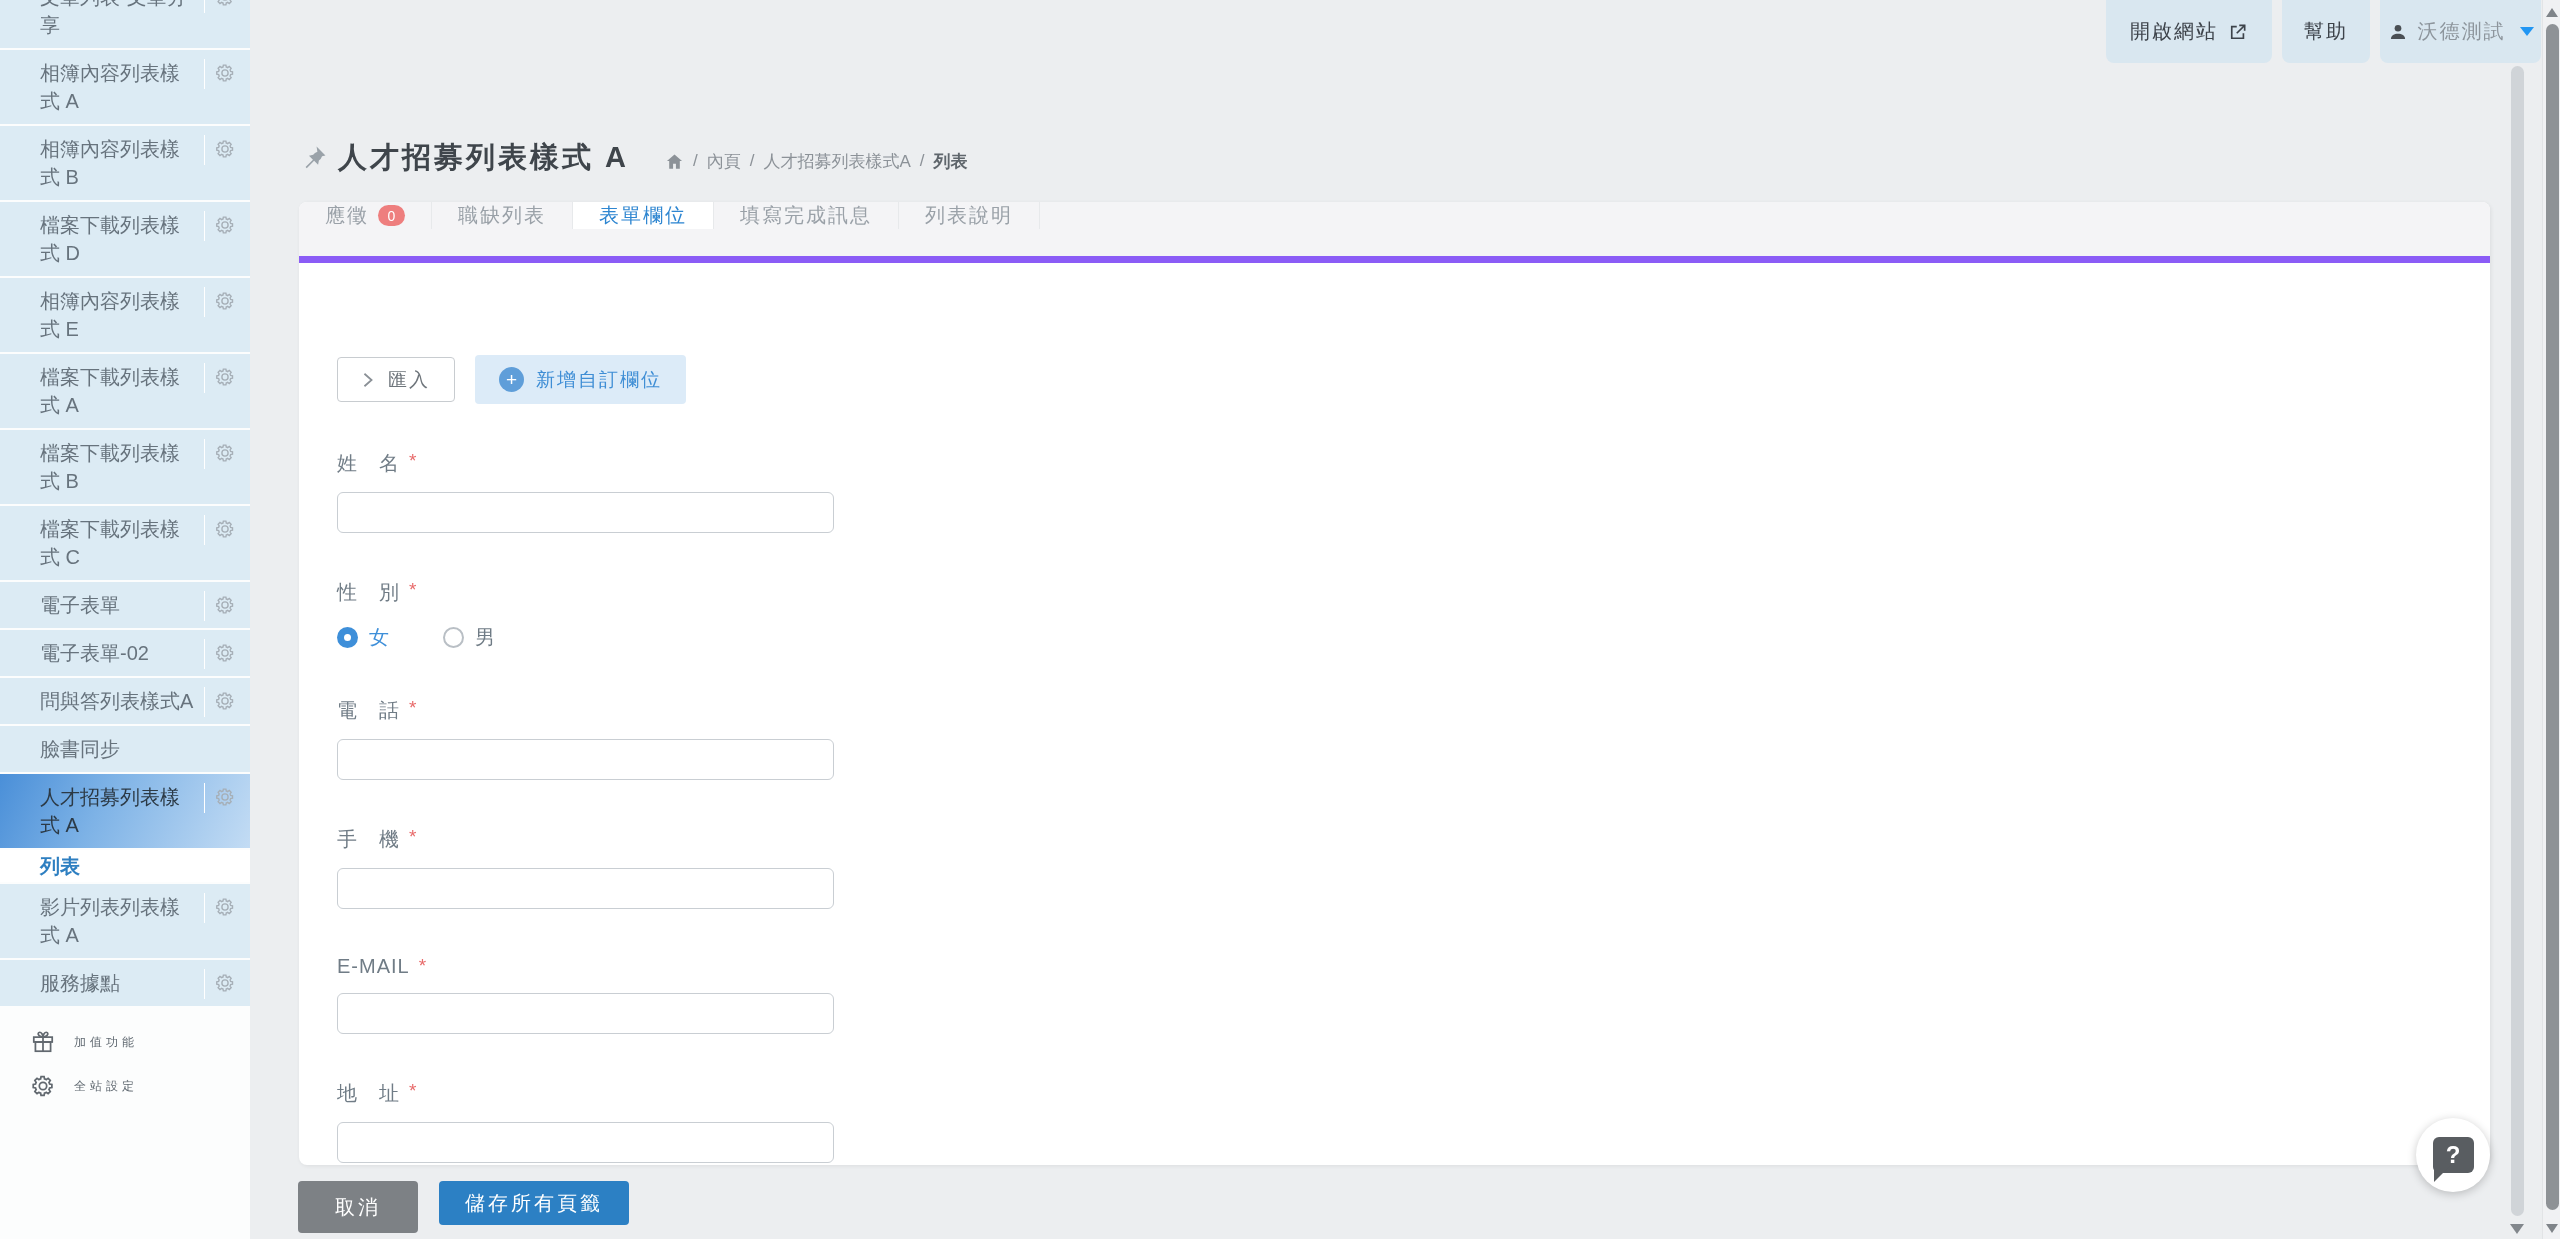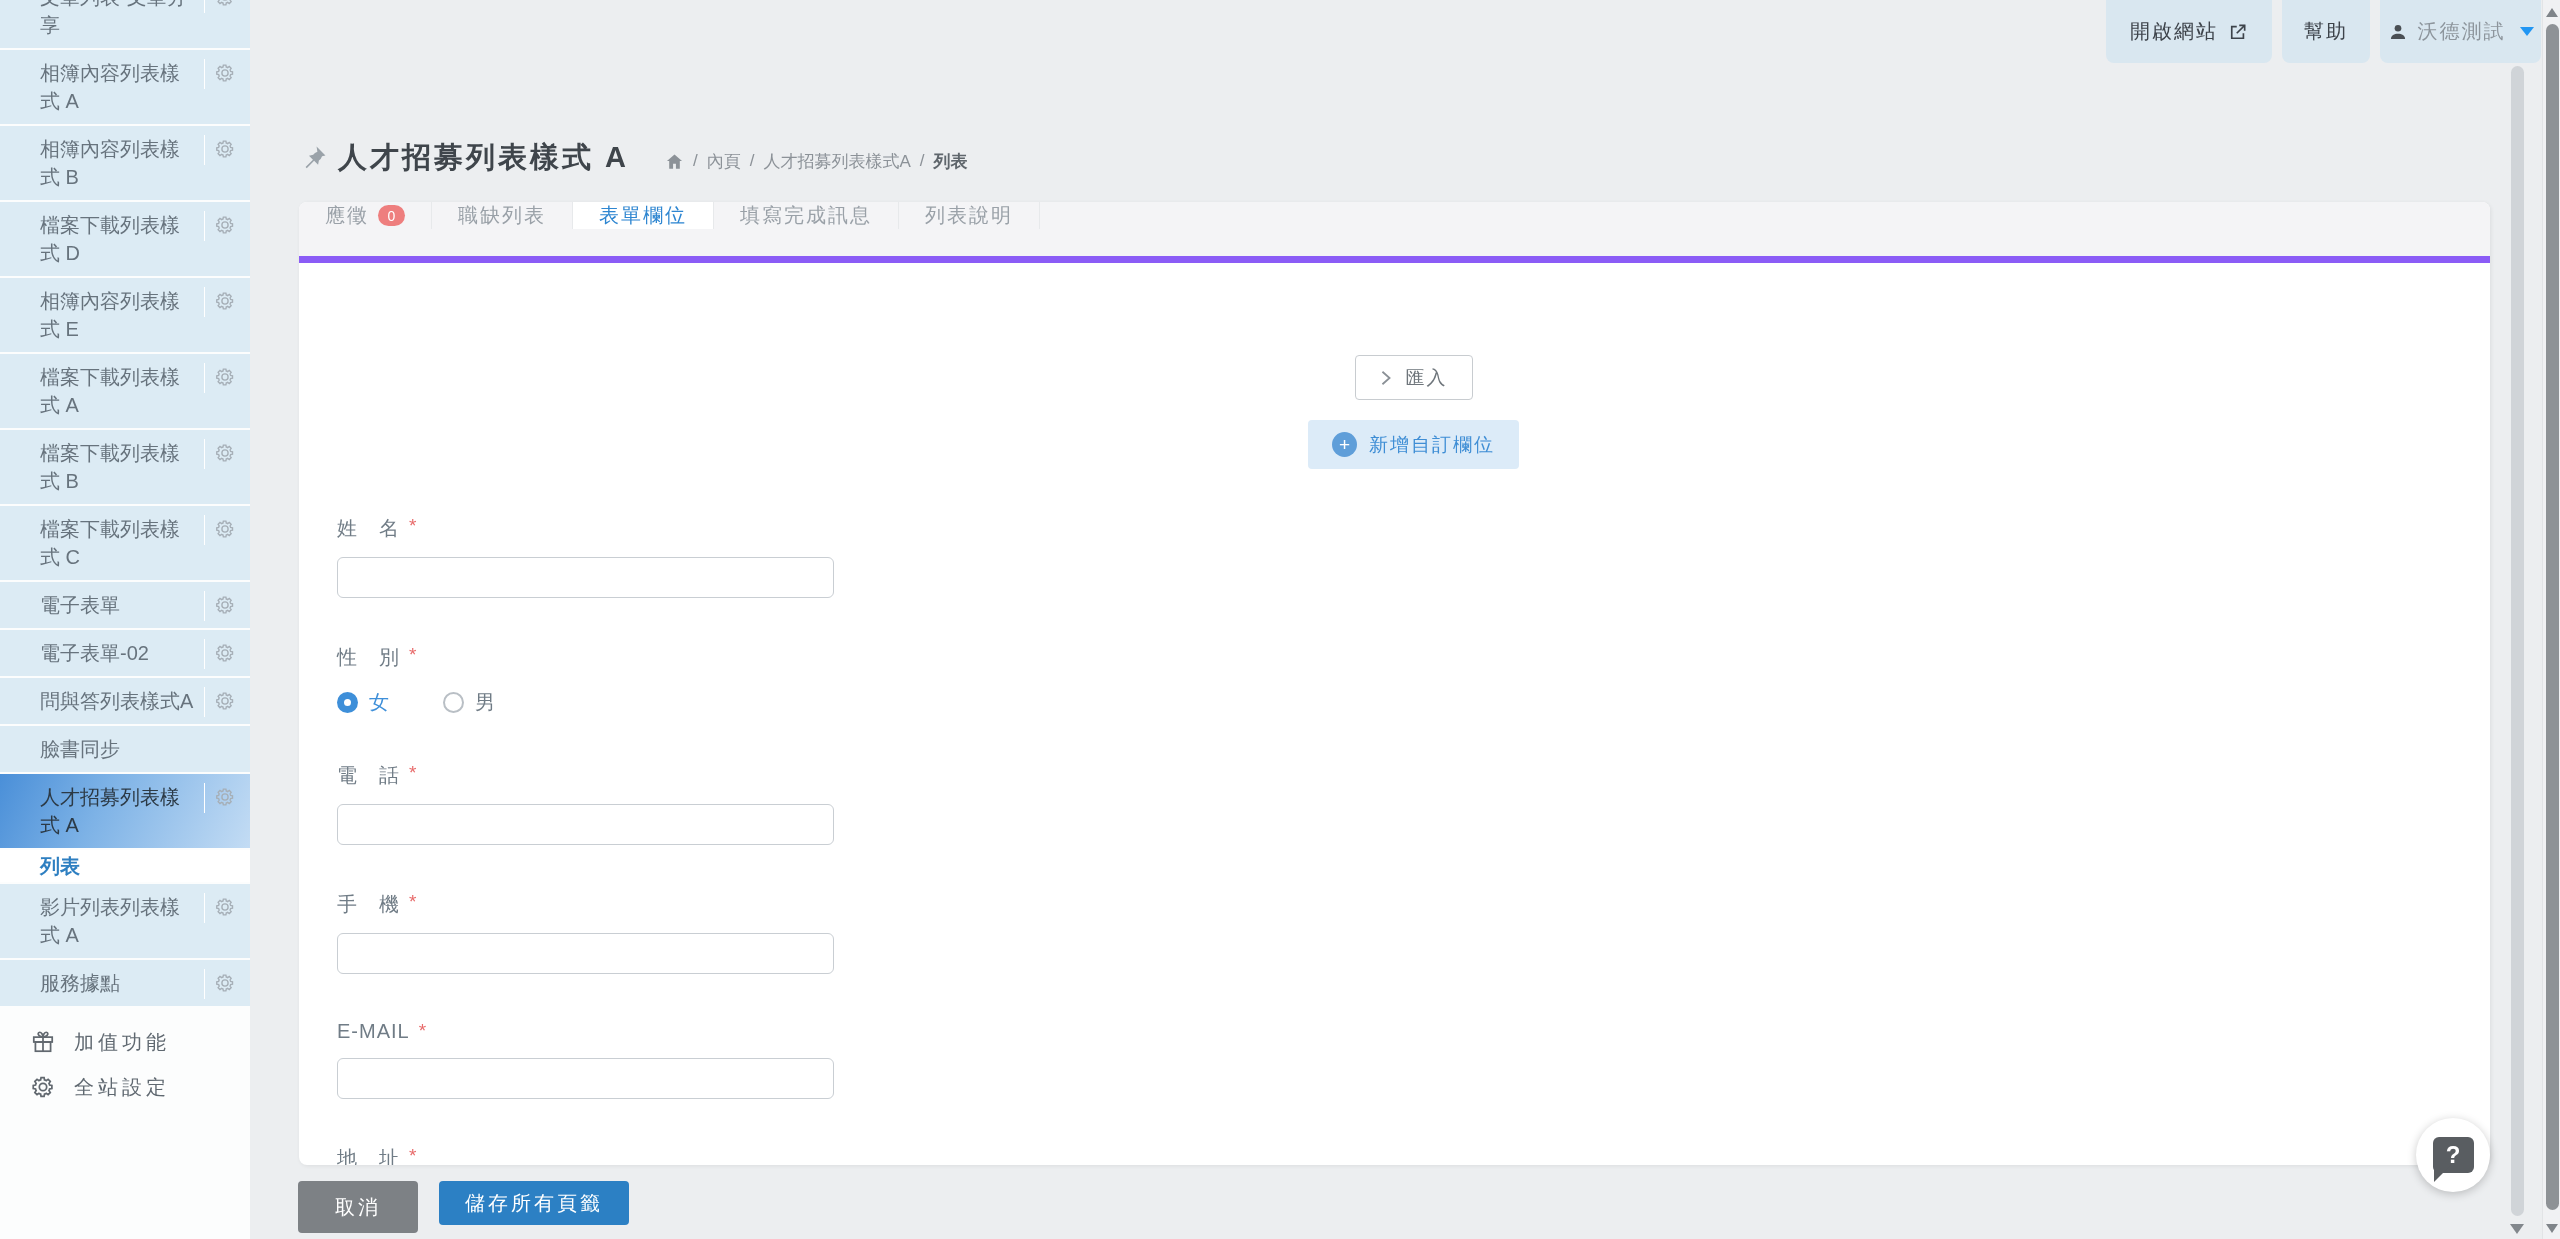--- a/index.html
+++ b/index.html
@@ -14,21 +14,21 @@
   
   .sidebar{position:absolute;left:0;top:0;width:250px;height:1239px;background:#fcfdfd;overflow:hidden;}
   .side-list{margin-top:-26px;}
   .side-item{position:relative;background:#dcebf4;margin-bottom:2px;padding:9px 52px 9px 40px;
     font-size:20px;line-height:28px;color:#67737d;cursor:pointer;}
   .side-item .gear{position:absolute;right:6px;top:9px;width:40px;height:30px;border-left:1px solid #ffffff;
     display:flex;justify-content:center;align-items:flex-start;padding-top:3px;}
   .side-item .gear svg{width:22px;height:22px;}
   .side-item.selected{background:linear-gradient(115deg,#4a8fd8 0%,#7db2e6 40%,#c3dcf4 100%);color:#2c3a46;}
   .side-item.subitem{background:#ffffff;color:#2e7fc1;font-weight:bold;padding:2px 52px 2px 40px;}
-  .side-foot{display:flex;align-items:flex-start;gap:18px;padding:9px 10px 9px 30px;font-size:20px;
+  .side-foot{display:flex;align-items:center;gap:18px;padding:9px 10px 9px 30px;font-size:12px;
     letter-spacing:4px;color:#5f6870;background:#fcfdfd;cursor:pointer;}
   .side-foot.first{margin-top:14px;}
   .side-foot svg{width:26px;height:26px;flex:none;}
   
   .panel{position:absolute;top:0;height:63px;background:#d9e7f0;border-radius:0 0 8px 8px;
     display:flex;align-items:center;justify-content:center;gap:10px;font-size:20px;color:#3d434a;
     letter-spacing:2px;cursor:pointer;}
   .panel.open-site{left:2106px;width:166px;}
   .panel.help{left:2282px;width:88px;}
   .panel.user{left:2380px;width:161px;color:#8d959c;}
@@ -51,21 +51,21 @@
     border-bottom:7px solid #8b5cf6;overflow:hidden;}
   .tab{display:flex;align-items:center;gap:9px;padding:0 26px;font-size:20px;color:#9aa1a8;
     border-right:1px solid #e7e9eb;cursor:pointer;letter-spacing:2px;}
   .tab.active{background:#ffffff;color:#2e86d1;}
   .badge{min-width:27px;height:21px;border-radius:11px;background:#ee7e7e;color:#fff;font-size:14px;
     display:flex;align-items:center;justify-content:center;padding:0 7px;letter-spacing:0;}
   .badge:empty{display:none;}
   
   .card-body{padding:48px 0 0 38px;height:902px;overflow:hidden;}
   .section-title{font-size:25px;font-weight:bold;color:#464c52;letter-spacing:3px;}
-  .actions-row{display:flex;align-items:center;gap:20px;margin-top:44px;flex-direction:column;}
+  .actions-row{display:flex;align-items:center;gap:20px;margin-top:44px;}
   .btn-import{height:45px;padding:0 24px;border:1px solid #c8ccd0;border-radius:4px;background:#fff;
     color:#6e757b;font-size:19px;display:flex;align-items:center;gap:14px;cursor:pointer;letter-spacing:2px;}
   .btn-import svg{width:12px;height:16px;}
   .btn-add{height:49px;padding:0 24px;border:none;border-radius:4px;background:#dcebf8;color:#3f8ed5;
     font-size:19px;display:flex;align-items:center;gap:12px;cursor:pointer;letter-spacing:2px;}
   .plus-circle{width:25px;height:25px;border-radius:50%;background:#5f9ed9;color:#fff;display:flex;
     align-items:center;justify-content:center;font-size:19px;line-height:1;letter-spacing:0;}
   .field{margin-top:46px;}
   .field-label{font-size:20px;color:#707c86;letter-spacing:1px;display:flex;align-items:flex-start;}
   .req{color:#e86b6b;margin-left:9px;font-size:19px;}

